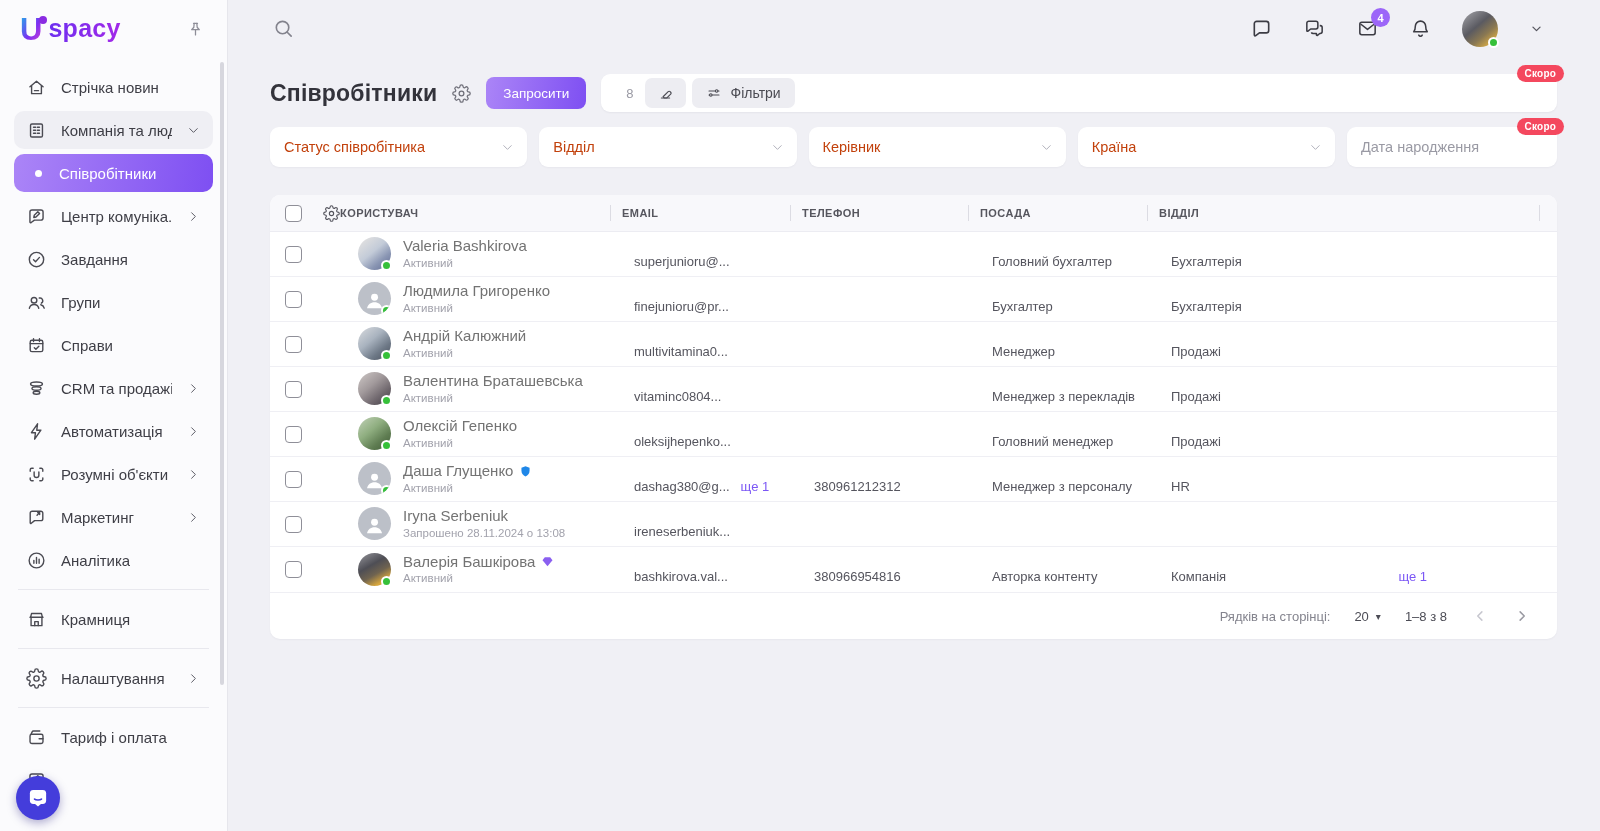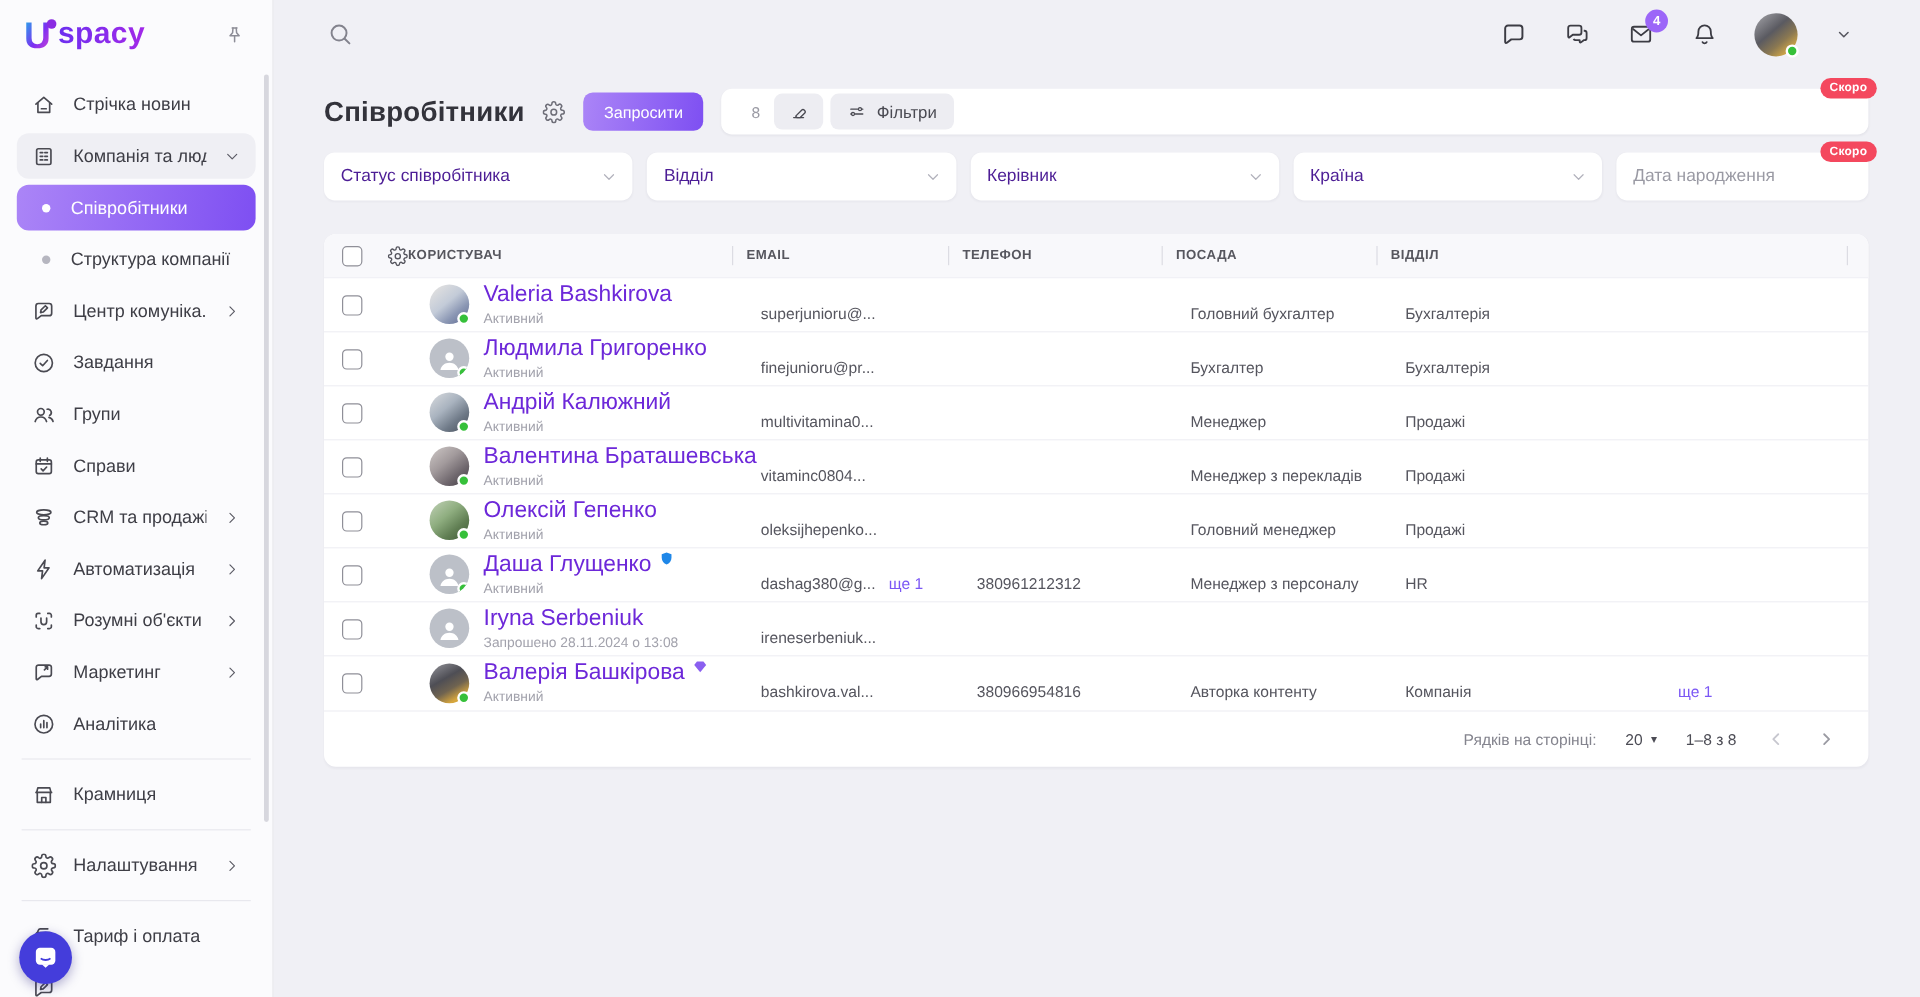--- a/index.html
+++ b/index.html
@@ -86,21 +86,21 @@
   .eraser-btn svg { width:17px; height:17px; }
   .filters-btn { height:30px; border-radius:7px; background:#ededf2; border:none; cursor:pointer;
     display:flex; align-items:center; gap:9px; padding:0 14px; color:#4a4a52; font-size:14px; font-family:inherit; }
   .filters-btn svg { width:16px; height:16px; }
   .soon-badge { position:absolute; top:-9px; right:-7px; background:var(--badge-red,#f4485e); color:#fff;
     font-size:10px; font-weight:700; padding:3px 8px; border-radius:9px; letter-spacing:.2px;margin-left:23px; }
 
   
   .filters-row { display:flex; gap:12px; margin-top:15px; }
   .filter-box { height:40px; background:#fff; border-radius:9px; display:flex; align-items:center;
-    padding:0 12px 0 14px; font-size:14.5px; color:#4c1d95; position:relative; flex:1;
+    padding:0 12px 0 14px; font-size:14.5px; color:#c2410c; position:relative; flex:1;
     box-shadow:0 1px 2px rgba(20,20,40,.04); cursor:pointer; }
   .filter-box.is-input { flex:0 0 210px; color:#9a9aa4; }
   .filter-chevron { margin-left:auto; width:15px; height:15px; color:#b2b2bc; }
   .filter-chevron svg { width:100%; height:100%; }
 
   
   .table-card { margin-top:28px; background:#fff; border-radius:10px;
     box-shadow:0 1px 2px rgba(20,20,40,.04); }
   .t-head { display:grid; grid-template-columns:46px 294px 180px 178px 179px minmax(0,1fr) 18px;
     height:37px; align-items:center; background:#f8f8fb; border-radius:10px 10px 0 0;
@@ -122,21 +122,21 @@
   .tr-user { display:flex; align-items:center; gap:12px; padding-left:42px; min-width:0; }
   .avatar { width:33px; height:33px; border-radius:50%; position:relative; flex:none; }
   .av-placeholder { background:#bcc0c8; display:flex; align-items:center; justify-content:center; overflow:hidden; }
   .av-placeholder svg { width:70%; height:70%; margin-top:4px; }
   .av-photo-1 { background:linear-gradient(140deg,#e9e6e2,#c3cbd8 45%,#8b97b4 70%,#5f6a92); }
   .av-photo-3 { background:linear-gradient(140deg,#dadcdf,#a9b3bf 40%,#6e7987 70%,#49505c); }
   .av-photo-4 { background:linear-gradient(140deg,#cfc9c7,#a29a9c 40%,#6f676d 70%,#423d44); }
   .av-photo-5 { background:linear-gradient(140deg,#c2d2b8,#8fae80 40%,#5f7d52 70%,#415c37); }
   .av-photo-8 { background:linear-gradient(150deg,#97979d,#4e4e55 38%,#6f6350 60%,#d7a63d 82%,#c89e2f); }
   .u-meta { min-width:0; }
-  .u-name { font-size:19px; color:#6d28d9; display:flex; align-items:flex-start; gap:6px; line-height:1.3;
+  .u-name { font-size:15px; color:#737373; display:flex; align-items:center; gap:6px; line-height:1.3;
     white-space:nowrap; }
   .u-badge { width:13px; height:13px; flex:none; }
   .u-badge svg { width:100%; height:100%; }
   .u-status { font-size:11.5px; color:#a2a2ac; line-height:1.35; white-space:nowrap; }
   .cell { padding-left:24px; white-space:nowrap; overflow:hidden; display:flex; align-items:center;margin-top:14px; }
   .more-link { color:var(--link-purple,#7b57f5); margin-left:11px; cursor:pointer; }
   .dept-cell { padding-right:130px; }
   .dept-more { margin-left:auto; color:var(--link-purple,#7b57f5); cursor:pointer; }
 
   .t-foot { height:47px; display:flex; align-items:center; justify-content:flex-end; gap:24px;
@@ -188,24 +188,20 @@
         <span class="mi-label">Компанія та люди</span>
         <span class="mi-chevron">
           <svg viewBox="0 0 24 24" fill="none" stroke="currentColor" stroke-width="1.6" stroke-linecap="round" stroke-linejoin="round">
             <path d="m6 9 6 6 6-6"></path>
           </svg>
         </span>
       </div>
       <div class="menu-item sub active">
         <span class="bullet"></span>
         <span class="mi-label">Співробітники</span>
-      </div>
-      <div class="menu-item sub">
-        <span class="bullet"></span>
-        <span class="mi-label">Структура компанії</span>
       </div>
       <div class="menu-item">
         <span class="mi-icon">
           <svg viewBox="0 0 24 24" fill="none" stroke="currentColor" stroke-width="1.6" stroke-linecap="round" stroke-linejoin="round">
             <path d="M4.5 6.9A2.4 2.4 0 0 1 6.9 4.5h10.2a2.4 2.4 0 0 1 2.4 2.4v6.8a2.4 2.4 0 0 1-2.4 2.4H9.6L5.9 18.9c-.8.5-1.4.2-1.4-.7z"></path>
             <path d="m9.4 10.6 4.1-4 2 2-4.1 4-2.5.5z"></path>
           </svg>
         </span>
         <span class="mi-label">Центр комуніка...</span>
         <span class="mi-chevron">

